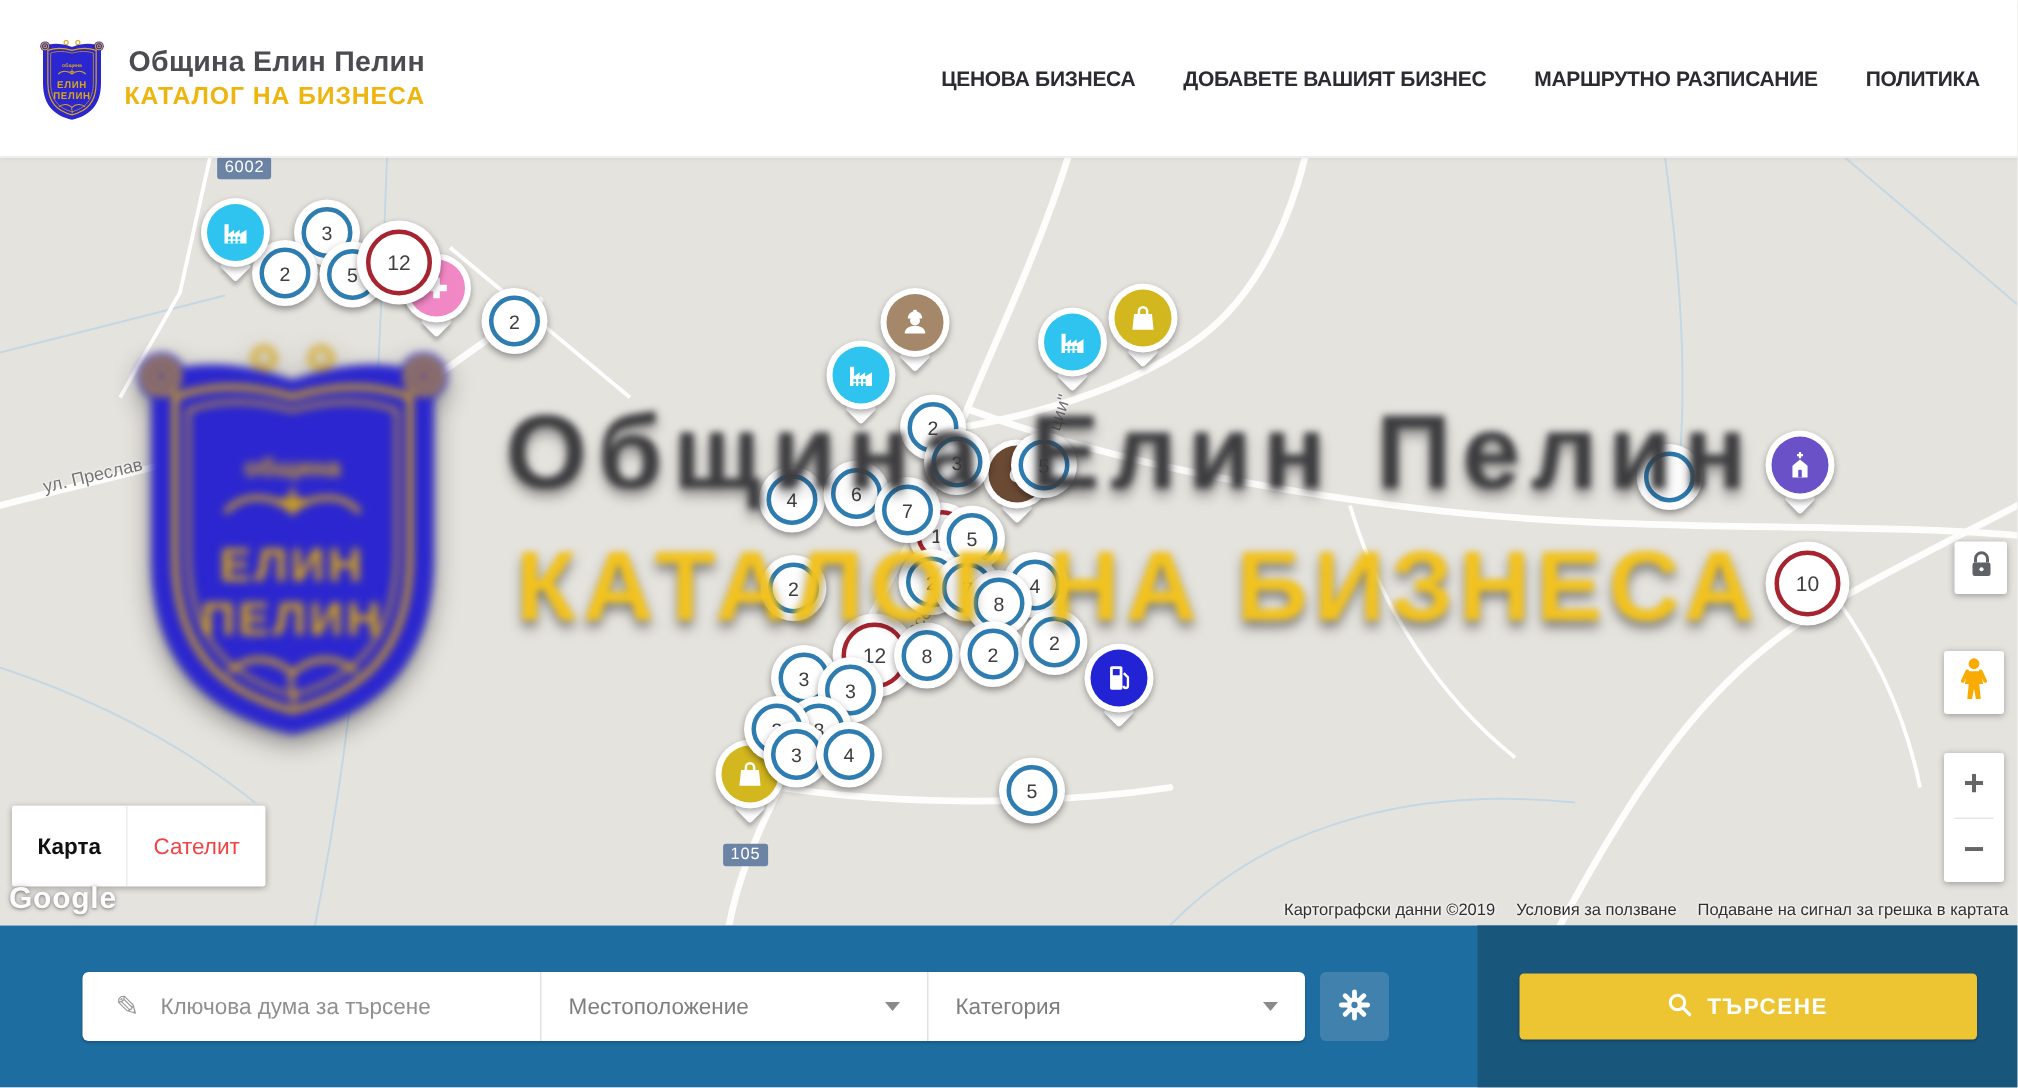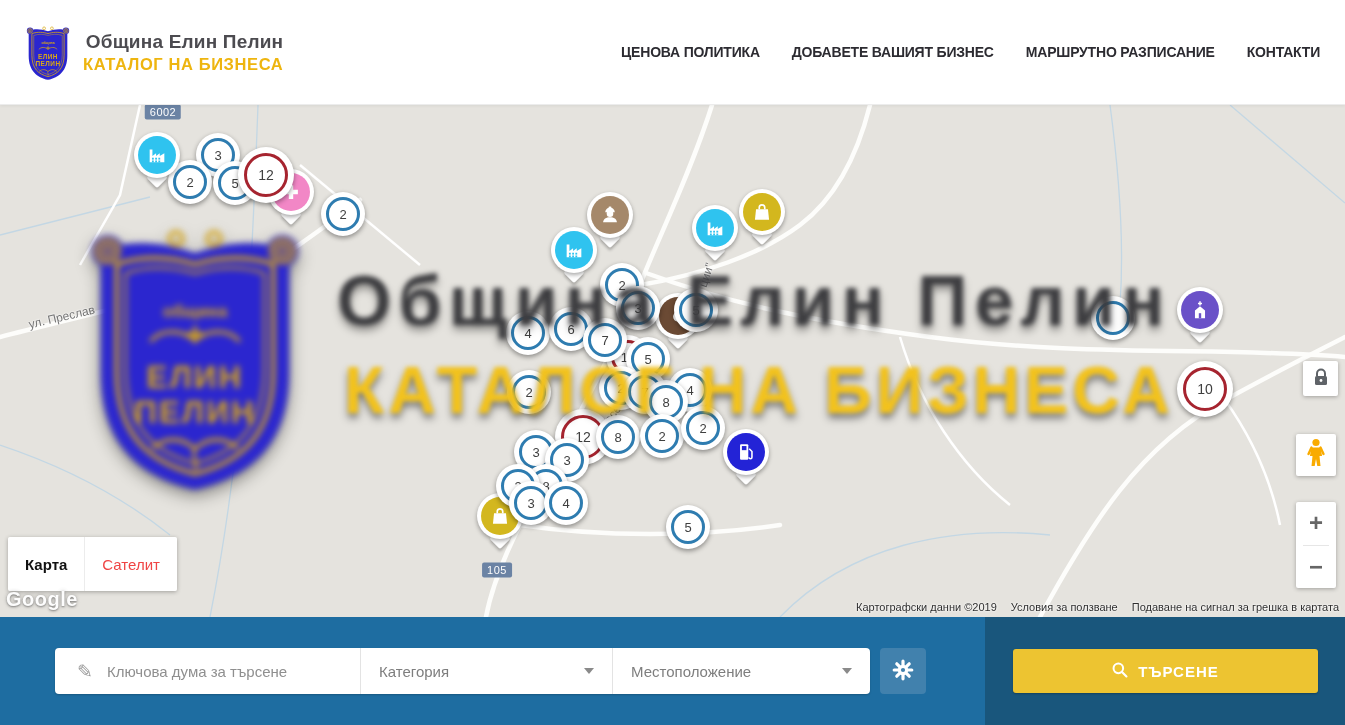--- a/index.html
+++ b/index.html
@@ -140,24 +140,24 @@
   <text x="100" y="188" text-anchor="middle" font-size="28" font-weight="bold" letter-spacing="2" fill="#d8a716" font-family="Liberation Sans, sans-serif">ПЕЛИН</text>
   <path d="M62,210 C74,199 90,201 100,211 C110,201 126,199 138,210" stroke="#d8a716" stroke-width="3" fill="none"></path>
   <path d="M100,211 c-4,7 4,11 0,18" stroke="#d8a716" stroke-width="2.5" fill="none"></path>
   </svg></span>
       <div class="brand-text">
         <div class="brand-title">Община Елин Пелин</div>
         <div class="brand-sub">КАТАЛОГ НА БИЗНЕСА</div>
       </div>
     </div>
     <nav class="main-nav">
-      <a>ЦЕНОВА ПОЛИТИКА</a>
+      <a>ЦЕНОВА БИЗНЕСА</a>
       <a>ДОБАВЕТЕ ВАШИЯТ БИЗНЕС</a>
       <a>МАРШРУТНО РАЗПИСАНИЕ</a>
-      <a>КОНТАКТИ</a>
+      <a>ПОЛИТИКА</a>
     </nav>
   </header>
 
   <div class="map">
     <svg class="roads" width="1345" height="512">
       <g fill="none" stroke="#c3d7e4" stroke-width="1.3">
         <path d="M258,0 C252,160 246,330 210,512"></path>
         <path d="M0,130 L150,92"></path>
         <path d="M1230,0 L1345,98"></path>
         <path d="M1110,0 C1118,60 1125,130 1120,200"></path>
@@ -475,26 +475,26 @@
         </span>
         <span>ТЪРСЕНЕ</span>
       </button>
     </div>
 
     <div class="search-group">
       <div class="field field-keyword">
         <span class="pencil">✎</span>
         <input type="text" placeholder="Ключова дума за търсене" style="">
       </div>
+      <div class="field field-select field-loc">
+        <span class="sel-label">Местоположение</span>
+        <span class="caret"></span>
+      </div>
       <div class="field field-select field-cat">
         <span class="sel-label">Категория</span>
-        <span class="caret"></span>
-      </div>
-      <div class="field field-select field-loc">
-        <span class="sel-label">Местоположение</span>
         <span class="caret"></span>
       </div>
     </div>
 
     <button class="gear-btn">
       <span>
         <svg width="24" height="24" viewBox="0 0 24 24">
             <g stroke="#fff" stroke-width="3.2" stroke-linecap="round">
               <path d="M12 3.2v4M12 16.8v4M3.2 12h4M16.8 12h4M5.8 5.8l2.8 2.8M15.4 15.4l2.8 2.8M18.2 5.8l-2.8 2.8M8.6 15.4l-2.8 2.8"></path>
             </g>

